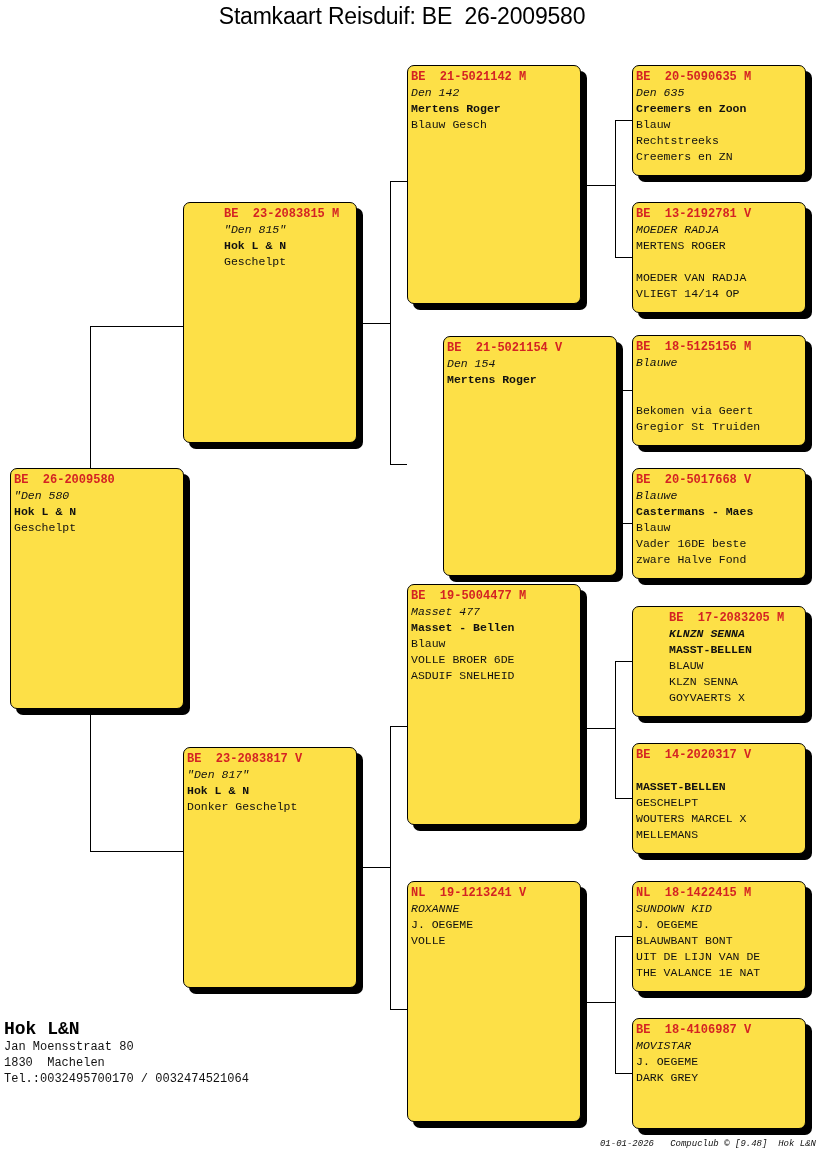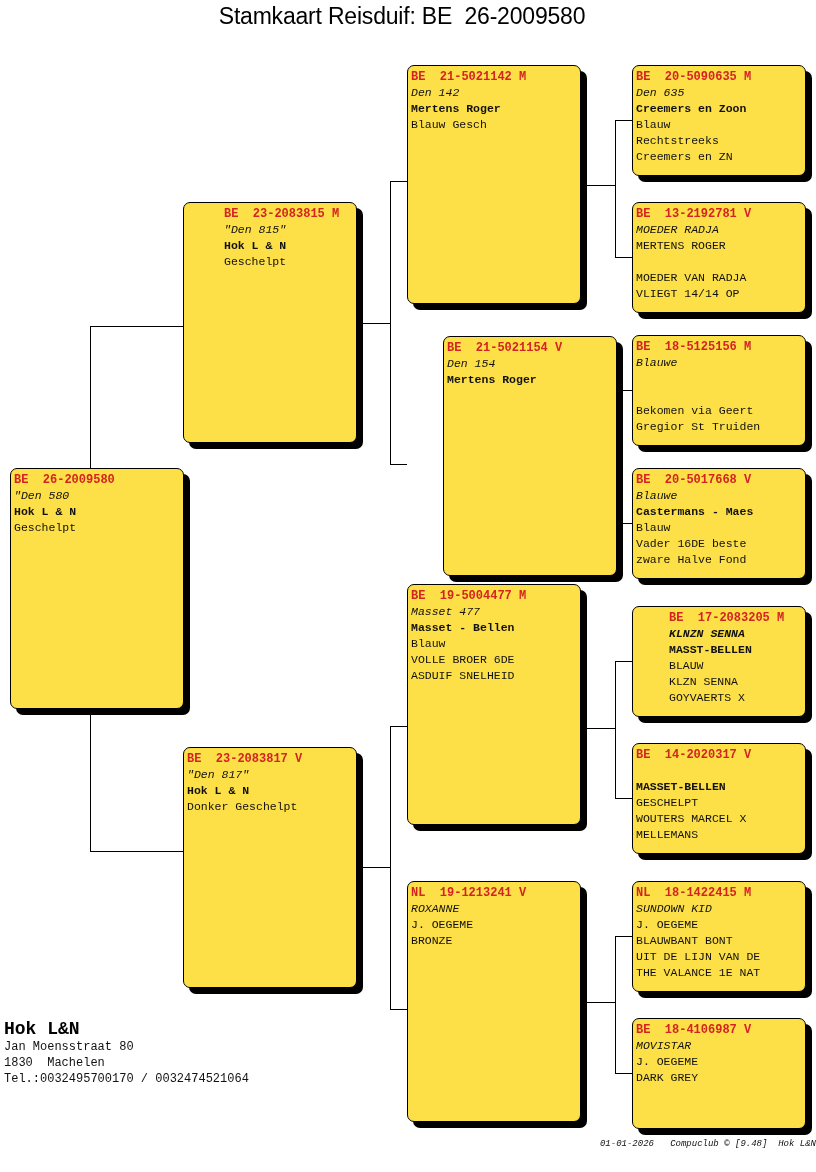--- a/index.html
+++ b/index.html
@@ -93,21 +93,21 @@
   <div class="line name">Masset 477</div>
   <div class="line owner">Masset - Bellen</div>
   <div class="line">Blauw</div>
   <div class="line">VOLLE BROER 6DE</div>
   <div class="line">ASDUIF SNELHEID</div>
 </div>
 <div class="card" style="left:407px; top:881px; width:174px; height:241px;">
   <div class="line ring">NL  19-1213241 V</div>
   <div class="line name">ROXANNE</div>
   <div class="line">J. OEGEME</div>
-  <div class="line">BRONZE</div>
+  <div class="line">VOLLE</div>
 </div>
 
 <div class="card" style="left:632px; top:65px; width:174px; height:111px;">
   <div class="line ring">BE  20-5090635 M</div>
   <div class="line name">Den 635</div>
   <div class="line owner">Creemers en Zoon</div>
   <div class="line">Blauw</div>
   <div class="line">Rechtstreeks</div>
   <div class="line">Creemers en ZN</div>
 </div>

